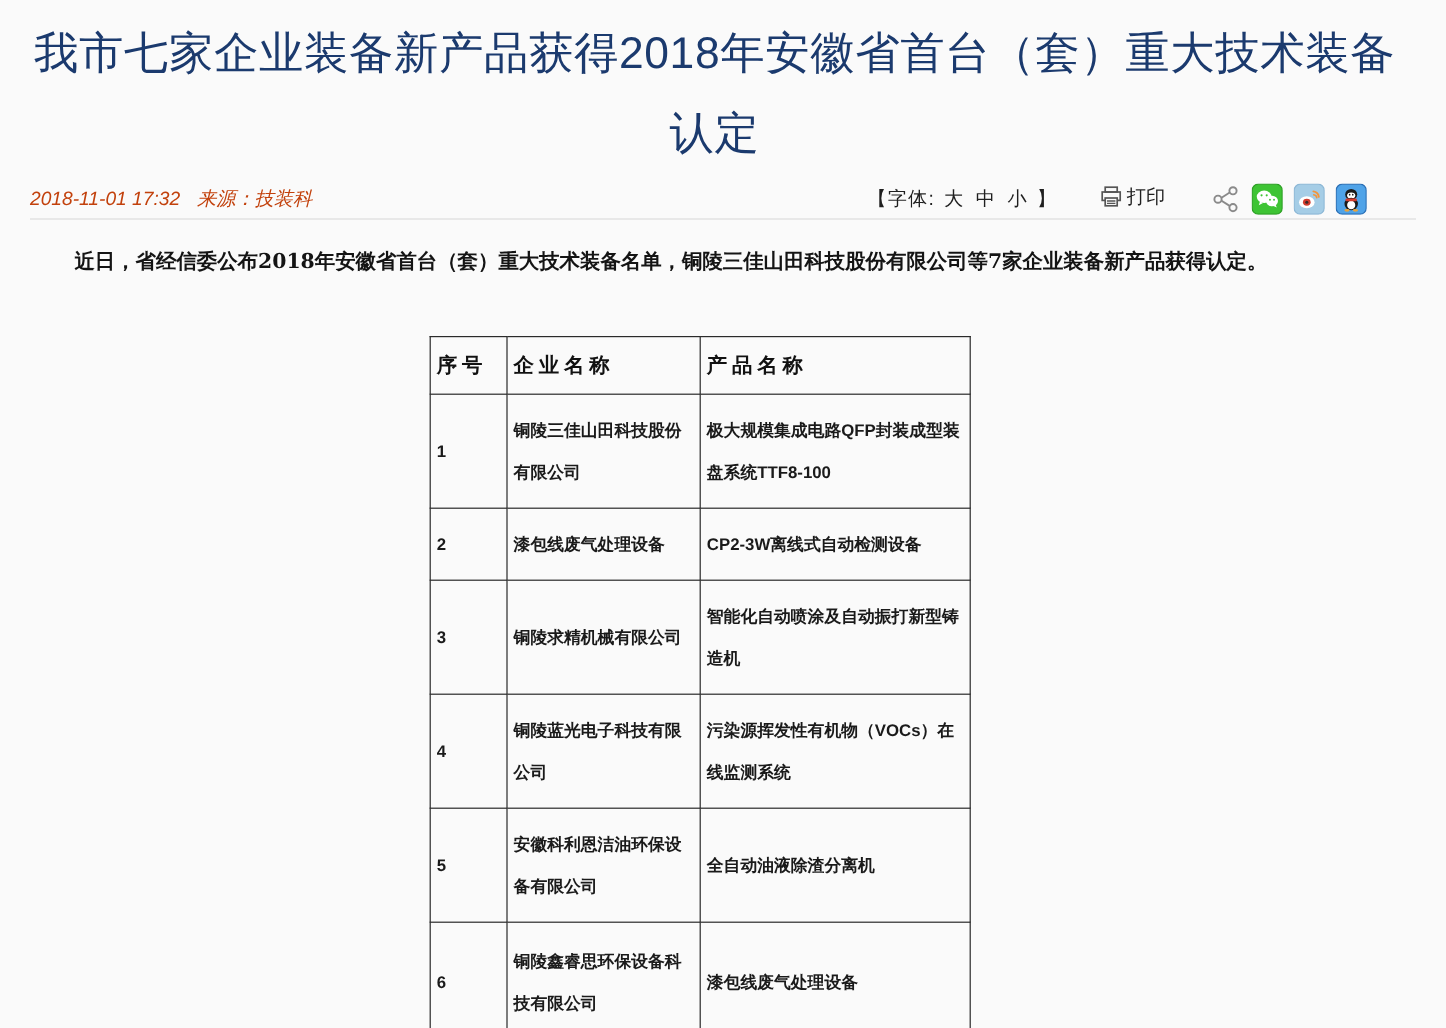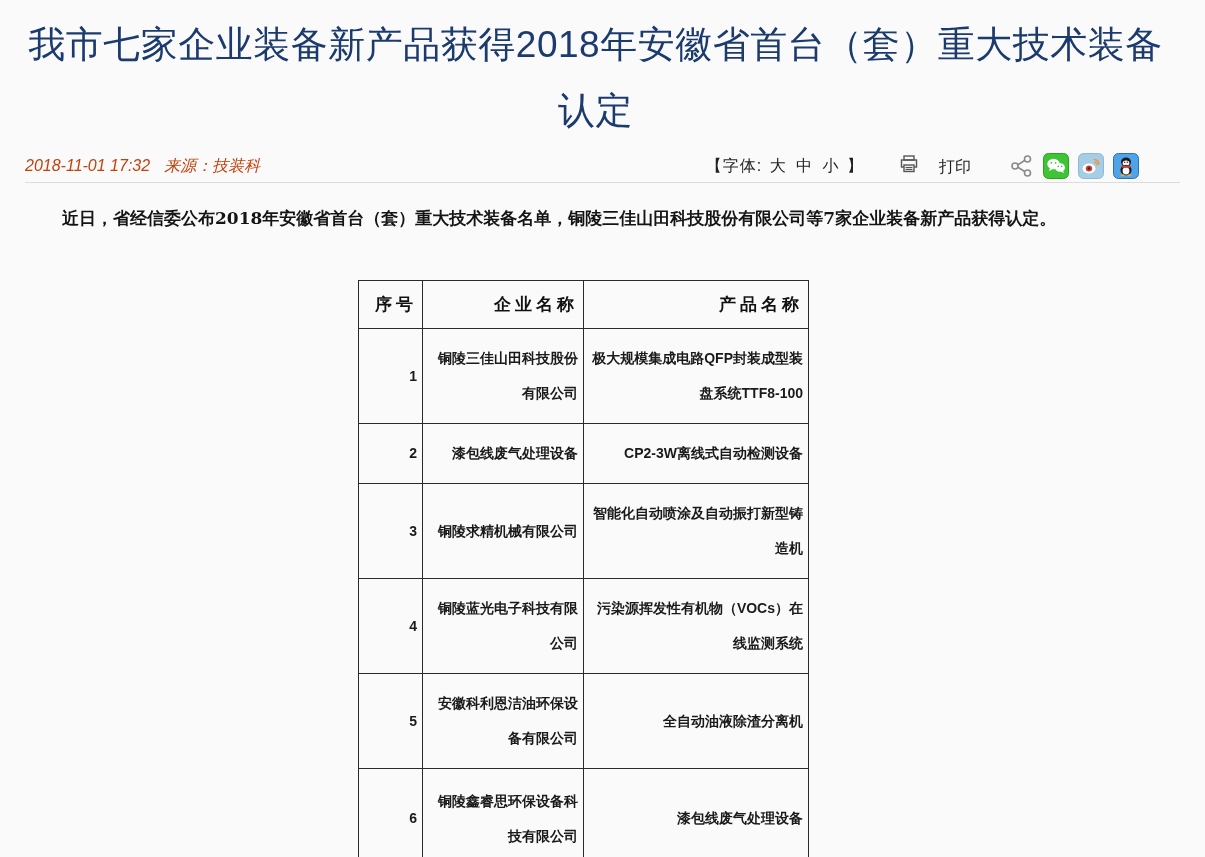--- a/index.html
+++ b/index.html
@@ -35,22 +35,22 @@
     display:flex;
     align-items:center;
     gap:9px;
     font-size:16px;
     color:#1f1f1f;
   }
   .font-size-ctl { margin-right:26px; letter-spacing:1px; }
   .font-size-ctl span.size-opt { cursor:pointer; margin:0 2px; }
   .print-btn {
     display:flex;
-    align-items:flex-end;
-    gap:20px;
+    align-items:flex-start;
+    gap:3px;
     cursor:pointer;
     margin-right:28px;
   }
   .share-group { display:flex; align-items:center; gap:9px; }
   .share-group .sicon { display:inline-block; width:26px; height:26px; cursor:pointer; }
   .share-group .sicon svg { display:block; }
   .divider {
     margin:2px 25px 0 25px;
     border-bottom:1px solid #dcdcdc;
     height:1px;
@@ -67,21 +67,21 @@
   }
   table.device-table {
     border-collapse:collapse;
     table-layout:fixed;
     width:450px;
     margin:42px 0 0 358px;
     background:#fafafa;
   }
   .device-table th, .device-table td {
     border:1px solid #2a2a2a;
-    text-align:right;
+    text-align:left;
     vertical-align:middle;
     padding:12px 5px;
   }
   .device-table th {
     font-family:"DejaVu Serif", serif;
     font-size:17px;
     font-weight:bold;
     letter-spacing:4px;
     height:46px;
     color:#111;

